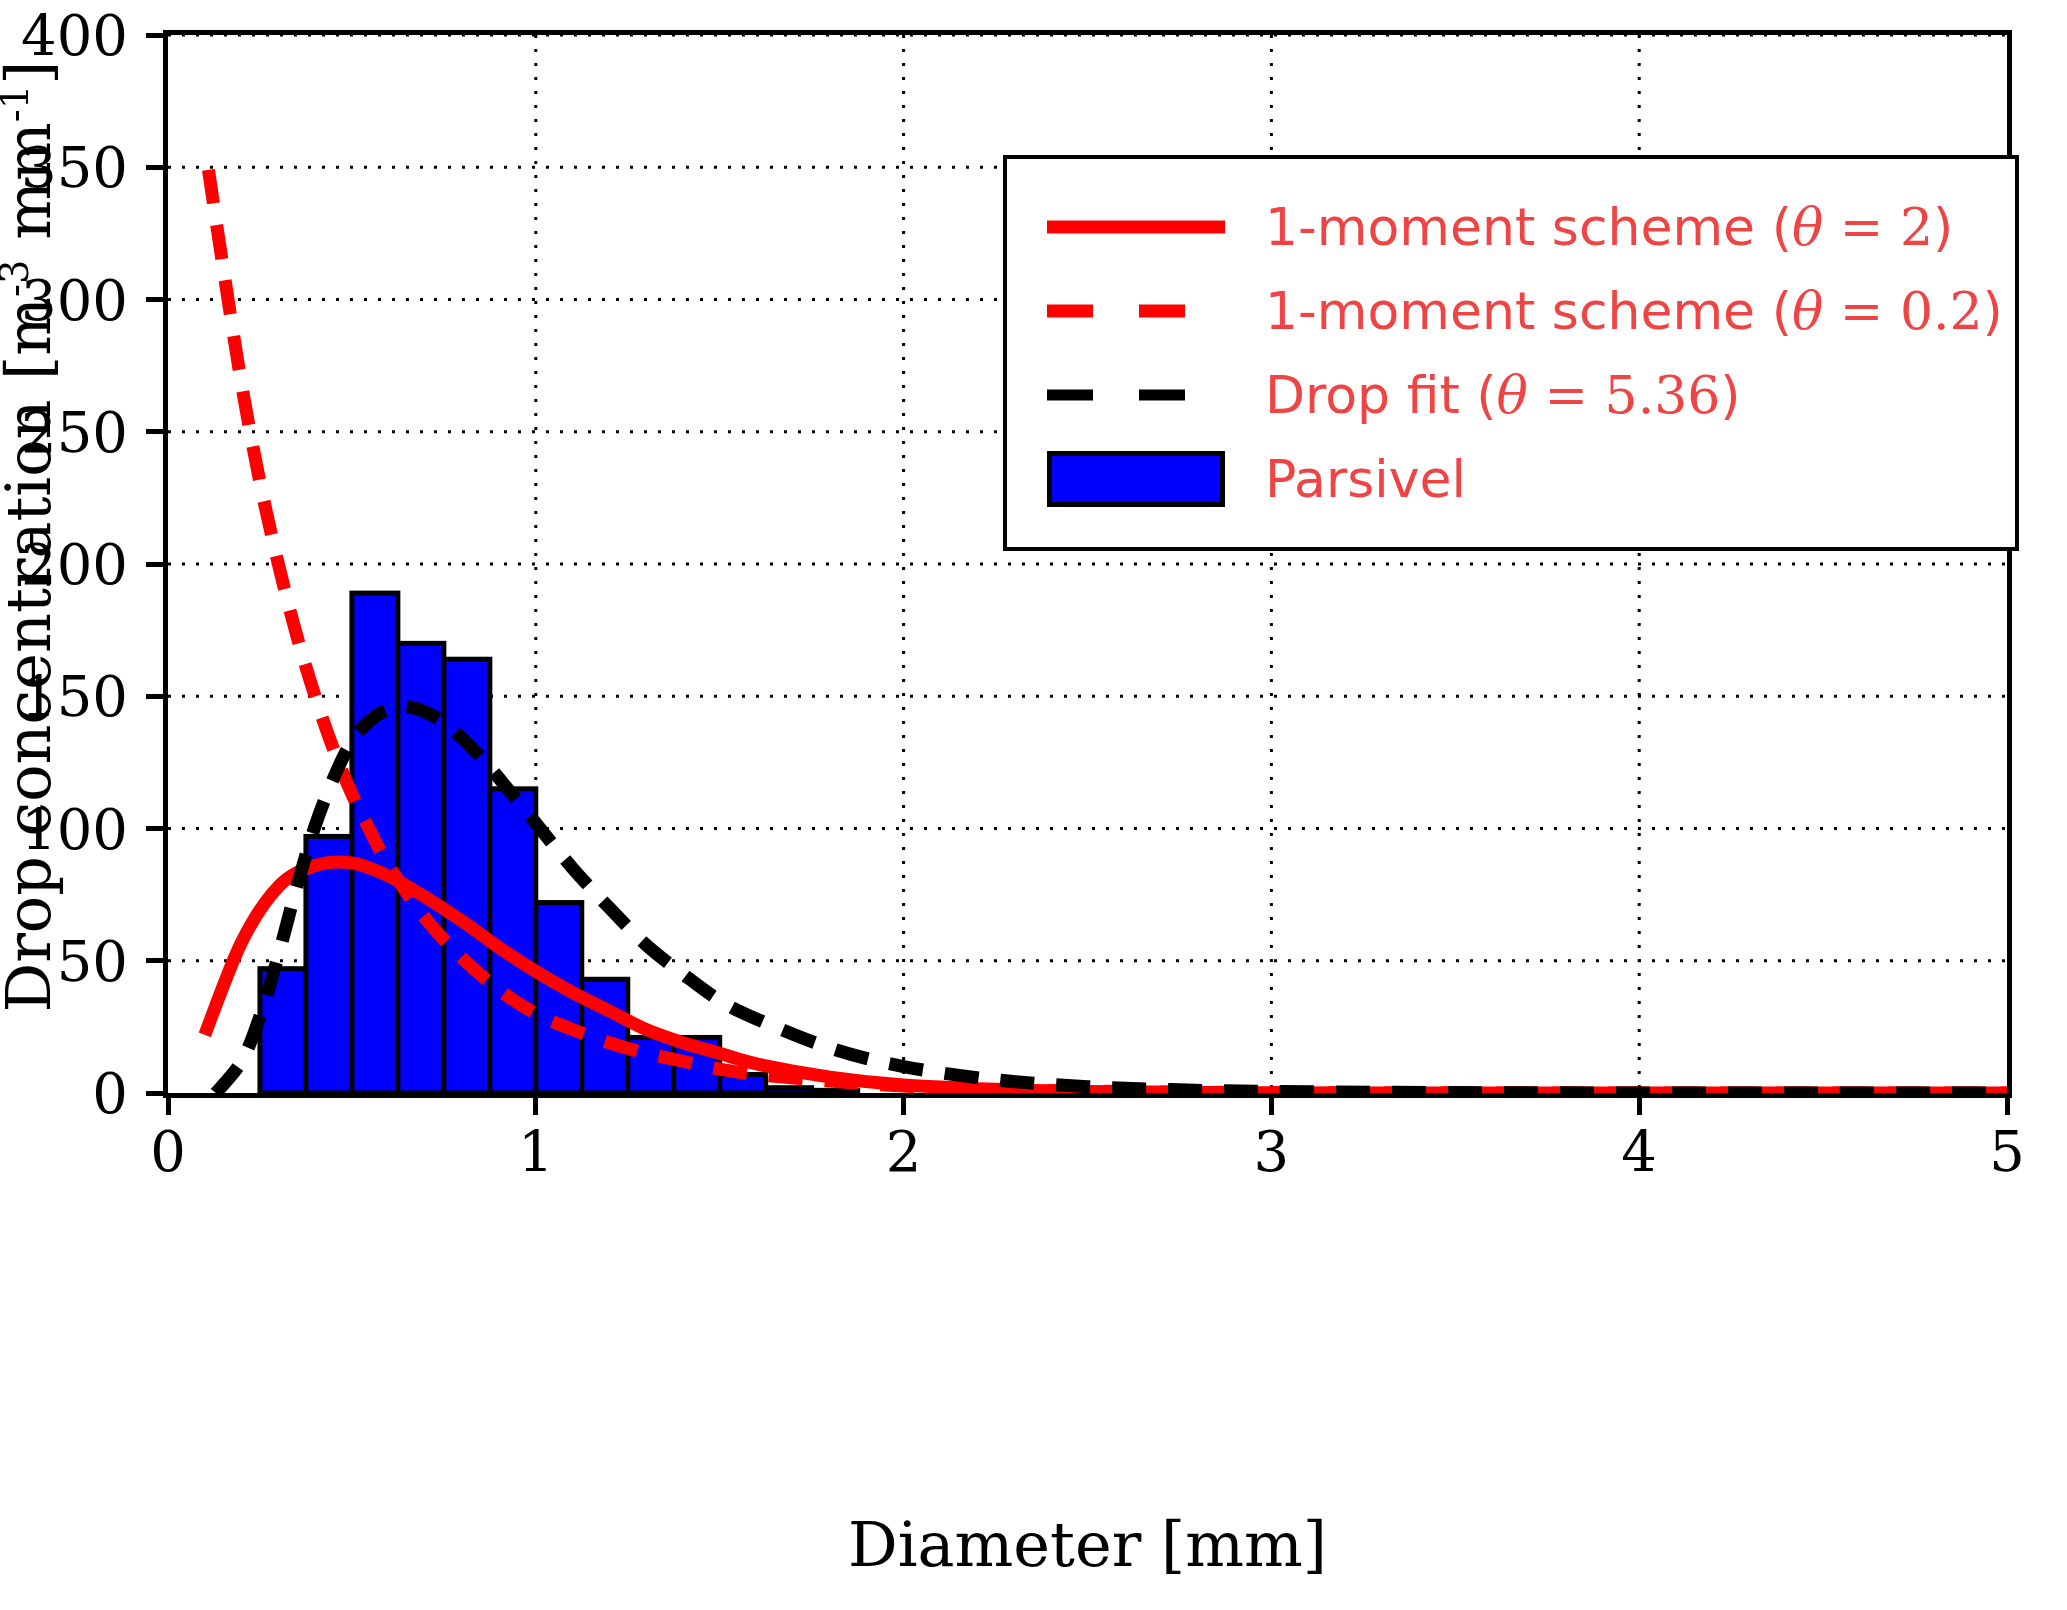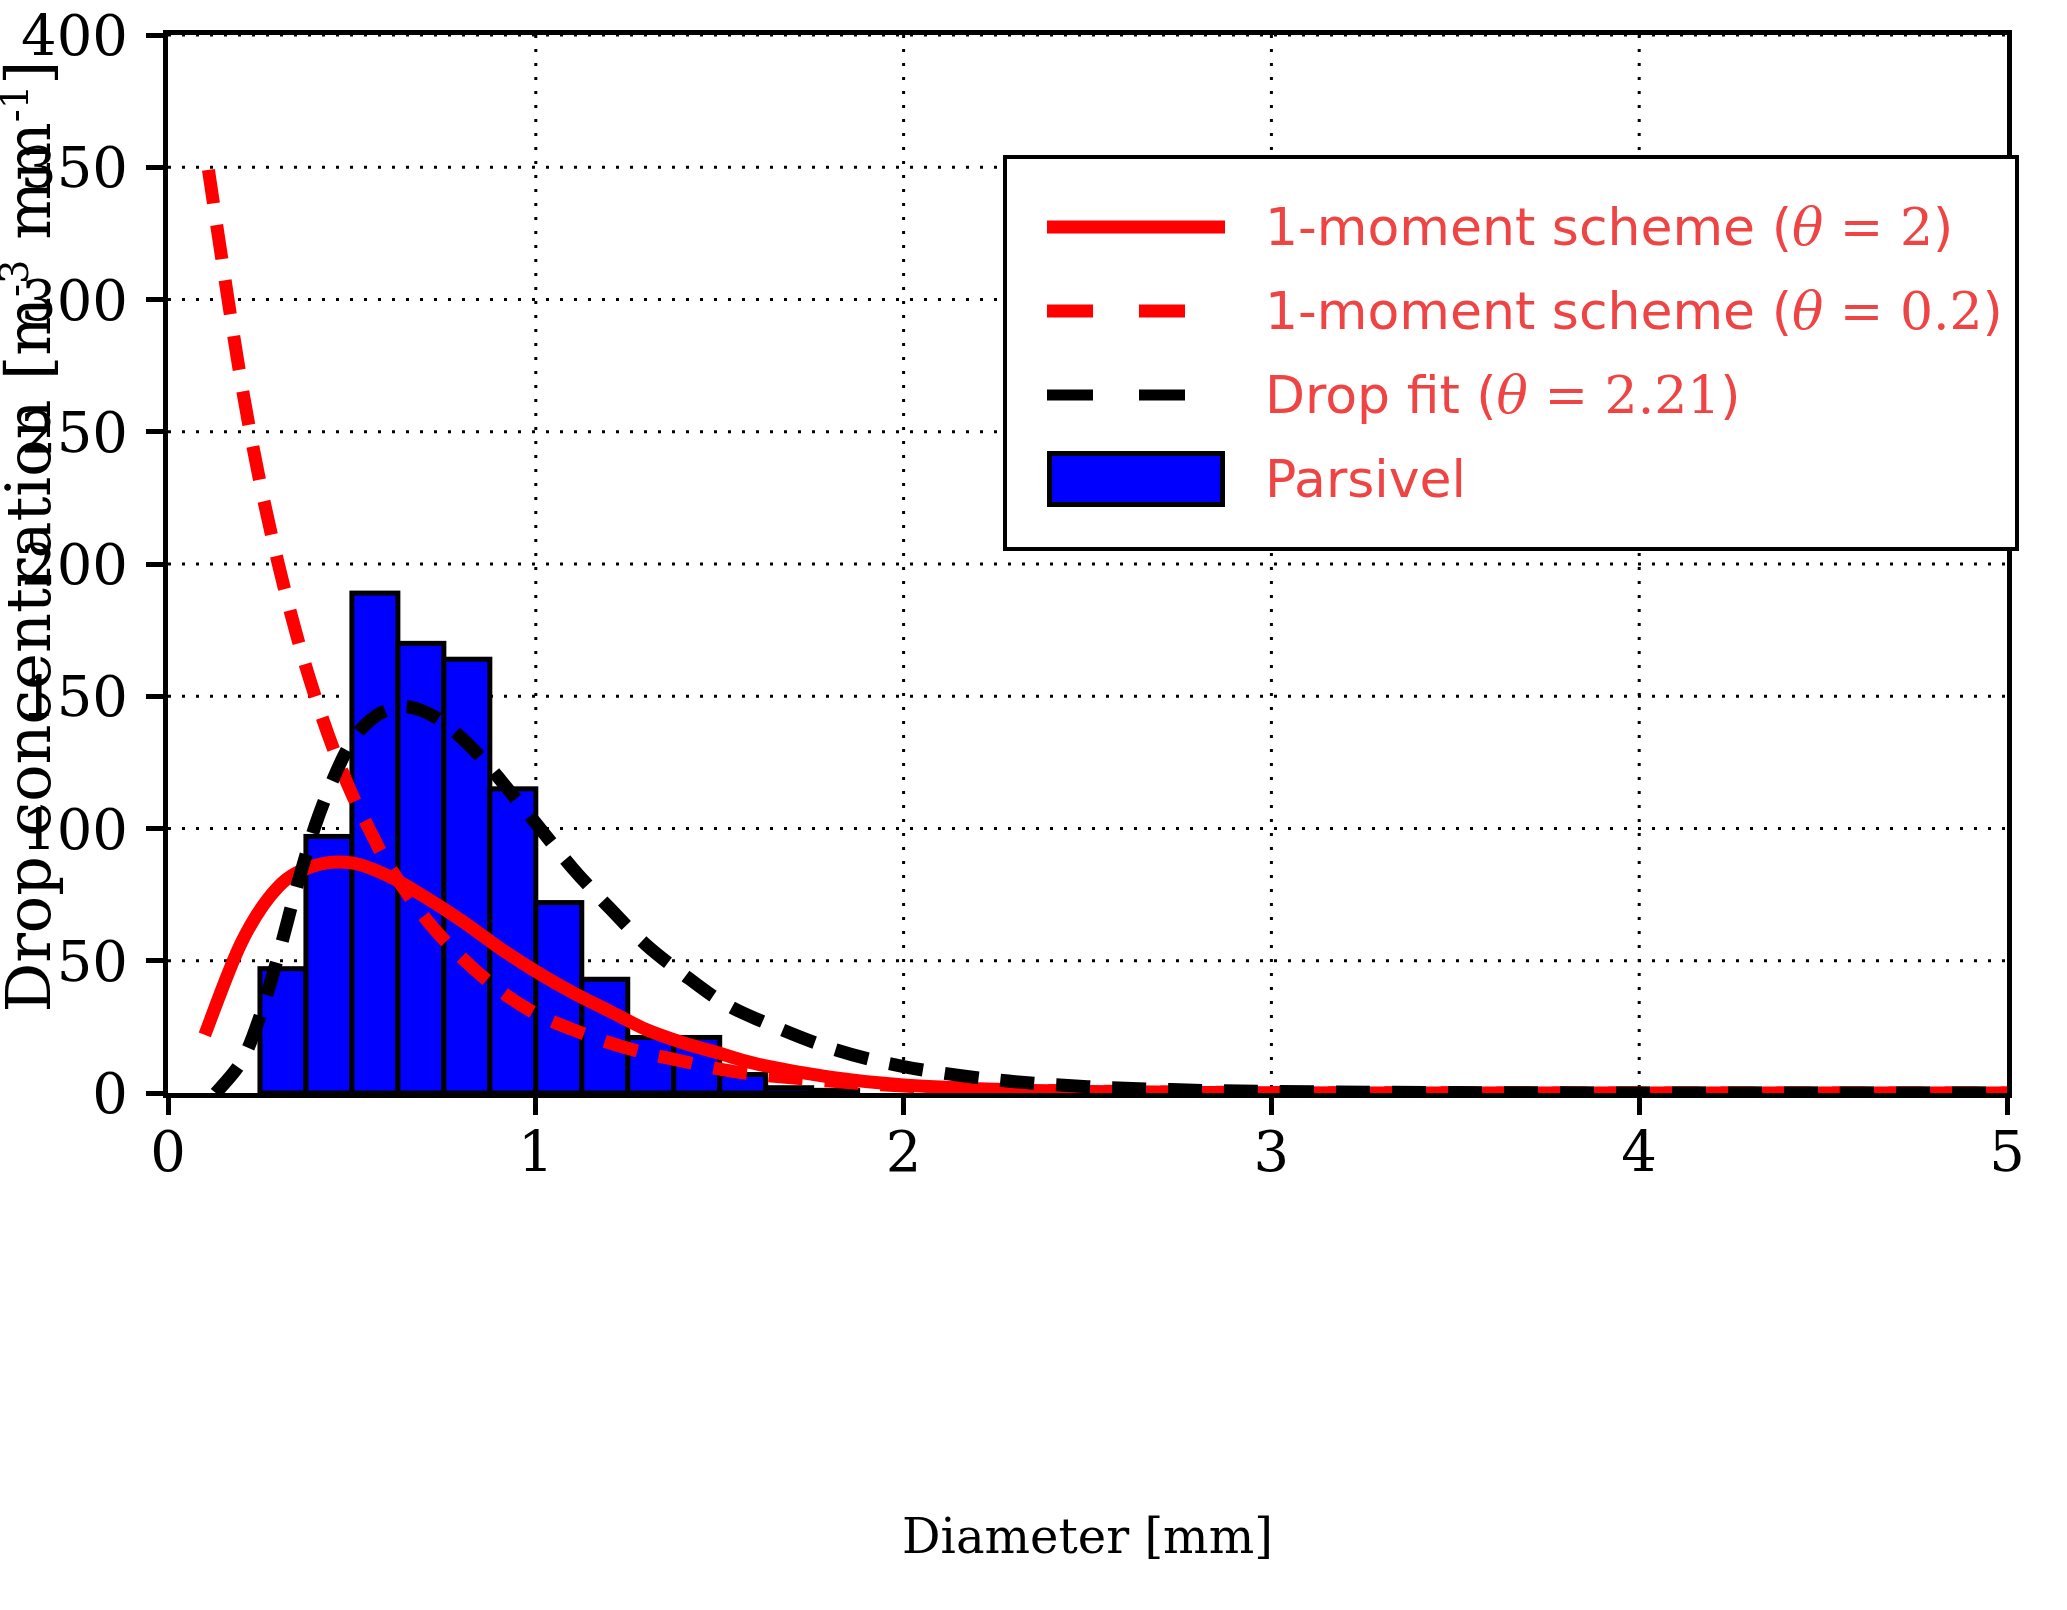--- a/index.html
+++ b/index.html
@@ -14,21 +14,21 @@
 
   
   #ylabel{position:absolute;left:-612px;top:500px;width:1280px;text-align:center;
           transform:rotate(-90deg);transform-origin:center center;
           font-size:62px;color:#000;white-space:nowrap;
           font-family:"DejaVu Serif", serif;}
   #ylabel sup{font-size:0.62em;vertical-align:super;}
 
   
   #xlabel{position:absolute;left:163px;top:1508px;width:1849px;text-align:center;
-          font-size:48px;color:#000;font-family:"DejaVu Serif", serif;}
+          font-size:62px;color:#000;font-family:"DejaVu Serif", serif;}
   .yticklabels{position:absolute;left:0;top:0;width:2067px;height:1610px;}
   .ytl{position:absolute;text-align:right;font-size:56px;color:#000;
        transform:translateY(-50%);font-family:"DejaVu Serif", serif;
        width:140px;}
   .xtl{position:absolute;text-align:center;font-size:56px;color:#000;
        font-family:"DejaVu Serif", serif;width:140px;}
 
   
   #legend{position:absolute;left:1003px;top:155px;
           border:4px solid #000;background:#fff;
@@ -144,21 +144,21 @@
       <div class="leg-row">
         <div class="leg-key">
           <div class="key-dash-red"></div>
         </div>
         <div class="leg-lbl"><span>1-moment scheme (</span><span class="math"><i>θ</i><span> = </span><span>0.2</span></span><span>)</span></div>
       </div>
       <div class="leg-row">
         <div class="leg-key">
           <div class="key-dash-black"></div>
         </div>
-        <div class="leg-lbl"><span>Drop fit (</span><span class="math"><i>θ</i><span> = </span><span>2.21</span></span><span>)</span></div>
+        <div class="leg-lbl"><span>Drop fit (</span><span class="math"><i>θ</i><span> = </span><span>5.36</span></span><span>)</span></div>
       </div>
       <div class="leg-row">
         <div class="leg-key">
           <div class="key-patch"></div>
         </div>
         <div class="leg-lbl">Parsivel</div>
       </div>
     </div>
 
 </div>

